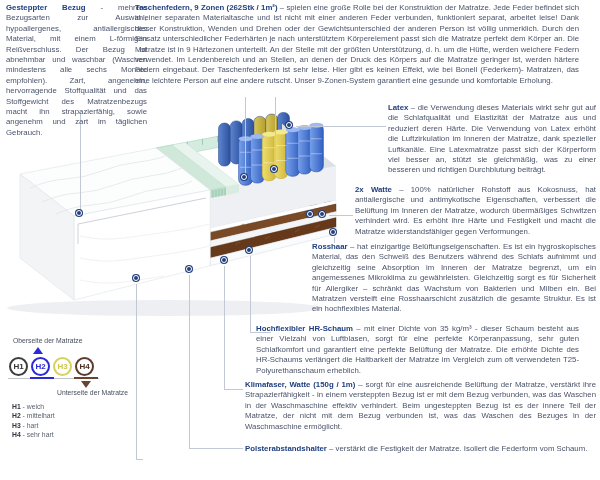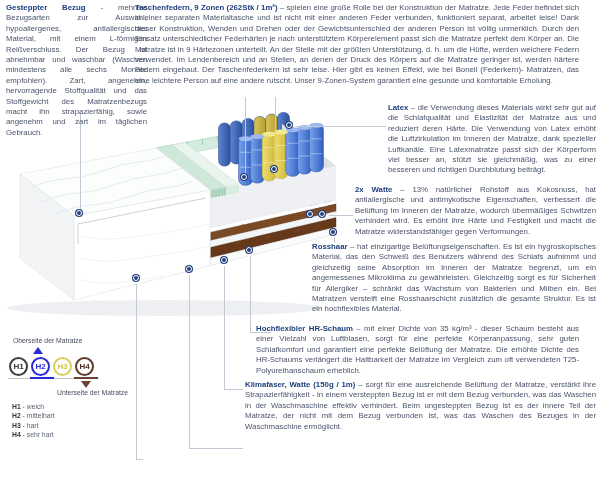--- a/index.html
+++ b/index.html
@@ -218,30 +218,33 @@
   <div class="para p-gesteppter">
     <b>Gesteppter Bezug</b><span> - </span><span>mehrere Bezugsarten zur Auswahl, hypoallergenes, antiallergisches Material, mit einem L-förmigen Reißverschluss. Der Bezug ist abnehmbar und waschbar (Waschen mindestens alle sechs Monate empfohlen). Zart, angenehm, hervorragende Stoffqualität und das Stoffgewicht des Matratzenbezugs macht ihn strapazierfähig, sowie angenehm und zart im täglichen Gebrauch.</span>
   </div>
   <div class="para p-taschen">
     <b>Taschenfedern, 9 Zonen (262Stk / 1m²)</b><span> – </span><span>spielen eine große Rolle bei der Konstruktion der Matratze. Jede Feder befindet sich in einer separaten Materialtasche und ist nicht mit einer anderen Feder verbunden, funktioniert separat, arbeitet leise! Dank dieser Konstruktion, Wenden und Drehen oder der Gewichtsunterschied der anderen Person ist völlig unmerklich. Durch den Einsatz unterschiedlicher Federhärten je nach unterstütztem Körperelement passt sich die Matratze perfekt dem Körper an. Die Matratze ist in 9 Härtezonen unterteilt. An der Stelle mit der größten Unterstützung, d. h. um die Hüfte, werden weichere Federn verwendet. Im Lendenbereich und an Stellen, an denen der Druck des Körpers auf die Matratze geringer ist, werden härtere Federn eingebaut. Der Taschenfederkern ist sehr leise. Hier gibt es keinen Effekt, wie bei Bonell (Federkern)- Matratzen, das eine leichtere Person auf eine andere rutscht. Unser 9-Zonen-System garantiert eine gesunde und komfortable Erholung.</span>
   </div>
   <div class="para p-latex">
     <b>Latex</b><span> – </span><span>die Verwendung dieses Materials wirkt sehr gut auf die Schlafqualität und Elastizität der Matratze aus und reduziert deren Härte. Die Verwendung von Latex erhöht die Luftzirkulation im Inneren der Matratze, dank spezieller Luftkanäle. Eine Latexmatratze passt sich der Körperform viel besser an, stützt sie gleichmäßig, was zu einer besseren und richtigen Durchblutung beiträgt.</span>
   </div>
   <div class="para p-kokos">
-    <b>2x Watte</b><span> – </span><span>13% natürlicher Rohstoff aus Kokosnuss, hat antiallergische und antimykotische Eigenschaften, verbessert die Belüftung im Inneren der Matratze, wodurch übermäßiges Schwitzen verhindert wird. Es erhöht ihre Härte und Festigkeit und macht die Matratze widerstandsfähiger gegen Verformungen.</span>
+    <b>2x Watte</b><span> – </span><span>100% natürlicher Rohstoff aus Kokosnuss, hat antiallergische und antimykotische Eigenschaften, verbessert die Belüftung im Inneren der Matratze, wodurch übermäßiges Schwitzen verhindert wird. Es erhöht ihre Härte und Festigkeit und macht die Matratze widerstandsfähiger gegen Verformungen.</span>
   </div>
   <div class="para p-rosshaar">
     <b>Rosshaar</b><span> – </span><span>hat einzigartige Belüftungseigenschaften. Es ist ein hygroskopisches Material, das den Schweiß des Benutzers während des Schlafs aufnimmt und gleichzeitig seine Absorption im Inneren der Matratze begrenzt, um ein angemessenes Mikroklima zu gewährleisten. Gleichzeitig sorgt es für Sicherheit für Allergiker – schränkt das Wachstum von Bakterien und Milben ein. Bei Matratzen versteift eine Rosshaarschicht zusätzlich die gesamte Struktur. Es ist ein hochflexibles Material.</span>
   </div>
   <div class="para p-hr">
     <b>Hochflexibler HR-Schaum</b><span> – </span><span>mit einer Dichte von 35 kg/m³ - dieser Schaum besteht aus einer Vielzahl von Luftblasen, sorgt für eine perfekte Körperanpassung, sehr guten Schlafkomfort und garantiert eine perfekte Belüftung der Matratze. Die erhöhte Dichte des HR-Schaums verlängert die Haltbarkeit der Matratze im Vergleich zum oft verwendeten T25-Polyurethanschaum erheblich.</span>
   </div>
   <div class="para p-klima">
     <b>Klimafaser, Watte (150g / 1m)</b><span> – </span><span>sorgt für eine ausreichende Belüftung der Matratze, verstärkt ihre Strapazierfähigkeit - in einem versteppten Bezug ist er mit dem Bezug verbunden, was das Waschen in der Waschmaschine effektiv verhindert. Beim ungesteppten Bezug ist es der innere Teil der Matratze, der nicht mit dem Bezug verbunden ist, was das Waschen des Bezuges in der Waschmaschine ermöglicht.</span>
+  </div>
+  <div class="para p-polster">
+    <b>Polsterabstandshalter</b><span> – </span><span>verstärkt die Festigkeit der Matratze. Isoliert die Federform vom Schaum.</span>
   </div>
 
   <div class="lg-label" style="left:13px;top:337px;">Oberseite der Matratze</div>
   <div class="tri-up"></div>
   <div class="zone-circle zc-1">H1</div>
   <div class="zone-circle zc-2">H2</div>
   <div class="zone-circle zc-3">H3</div>
   <div class="zone-circle zc-4">H4</div>
   <div class="hs-base"></div>
   <div class="hs-blue"></div>

